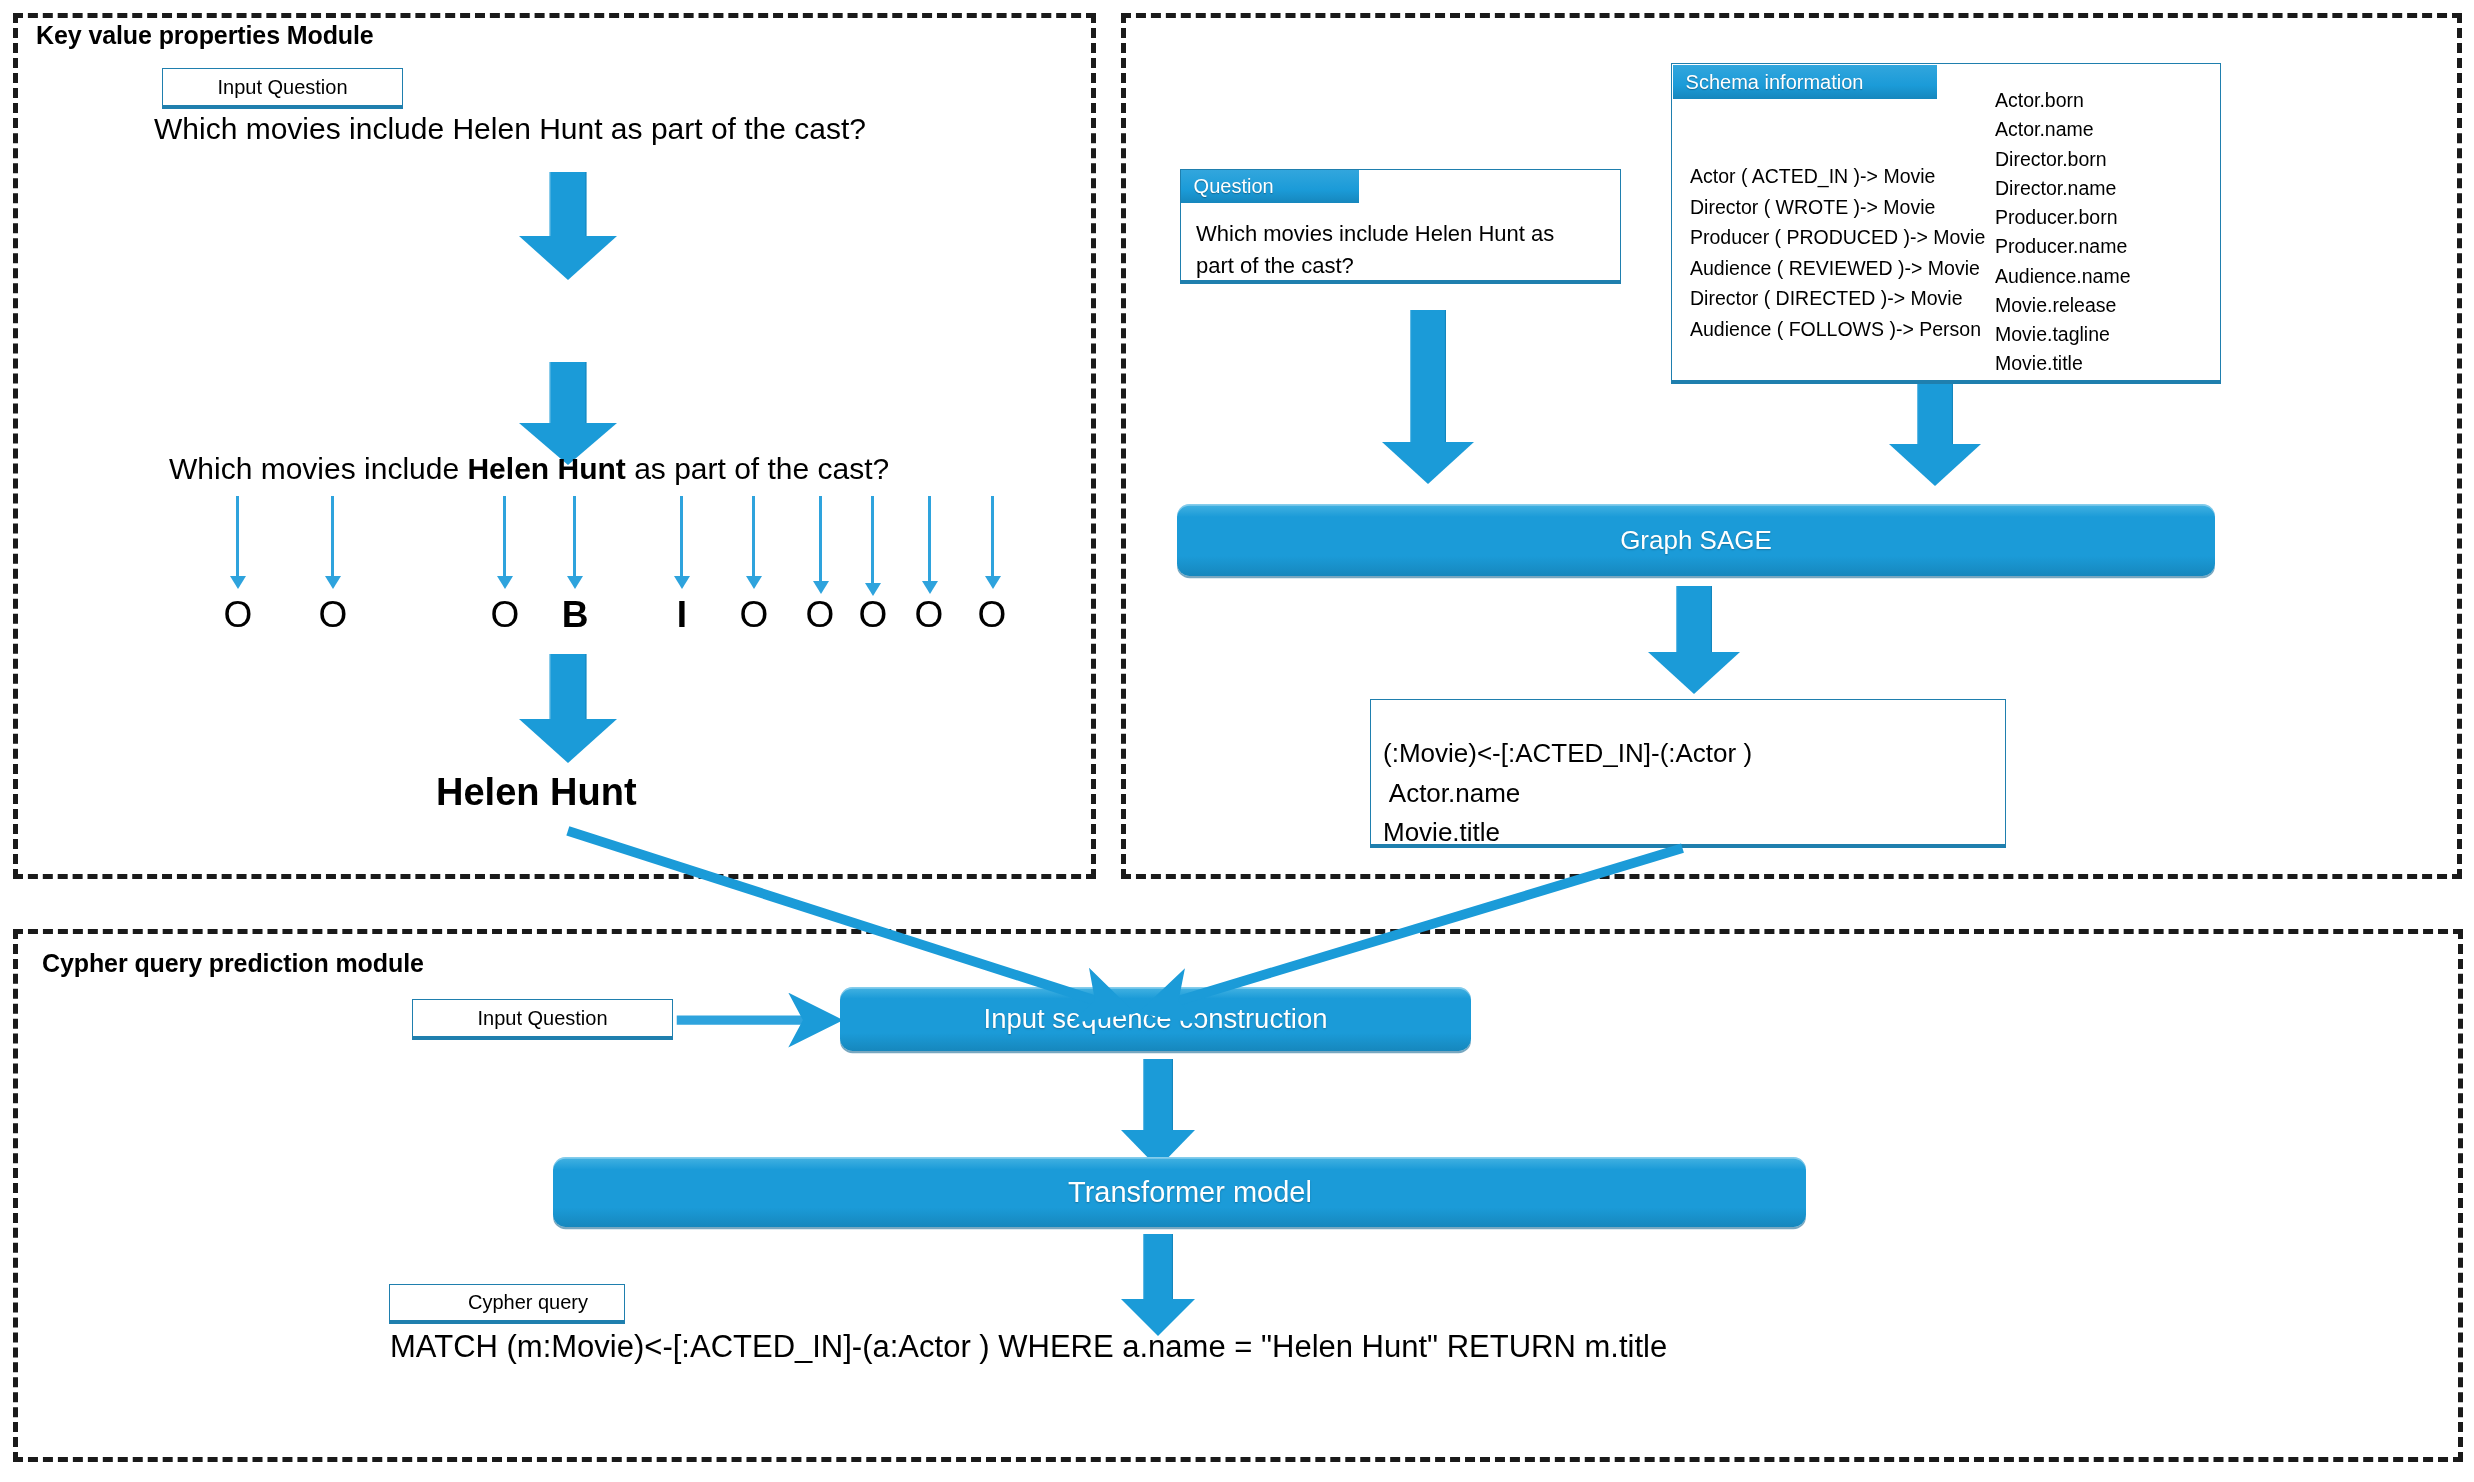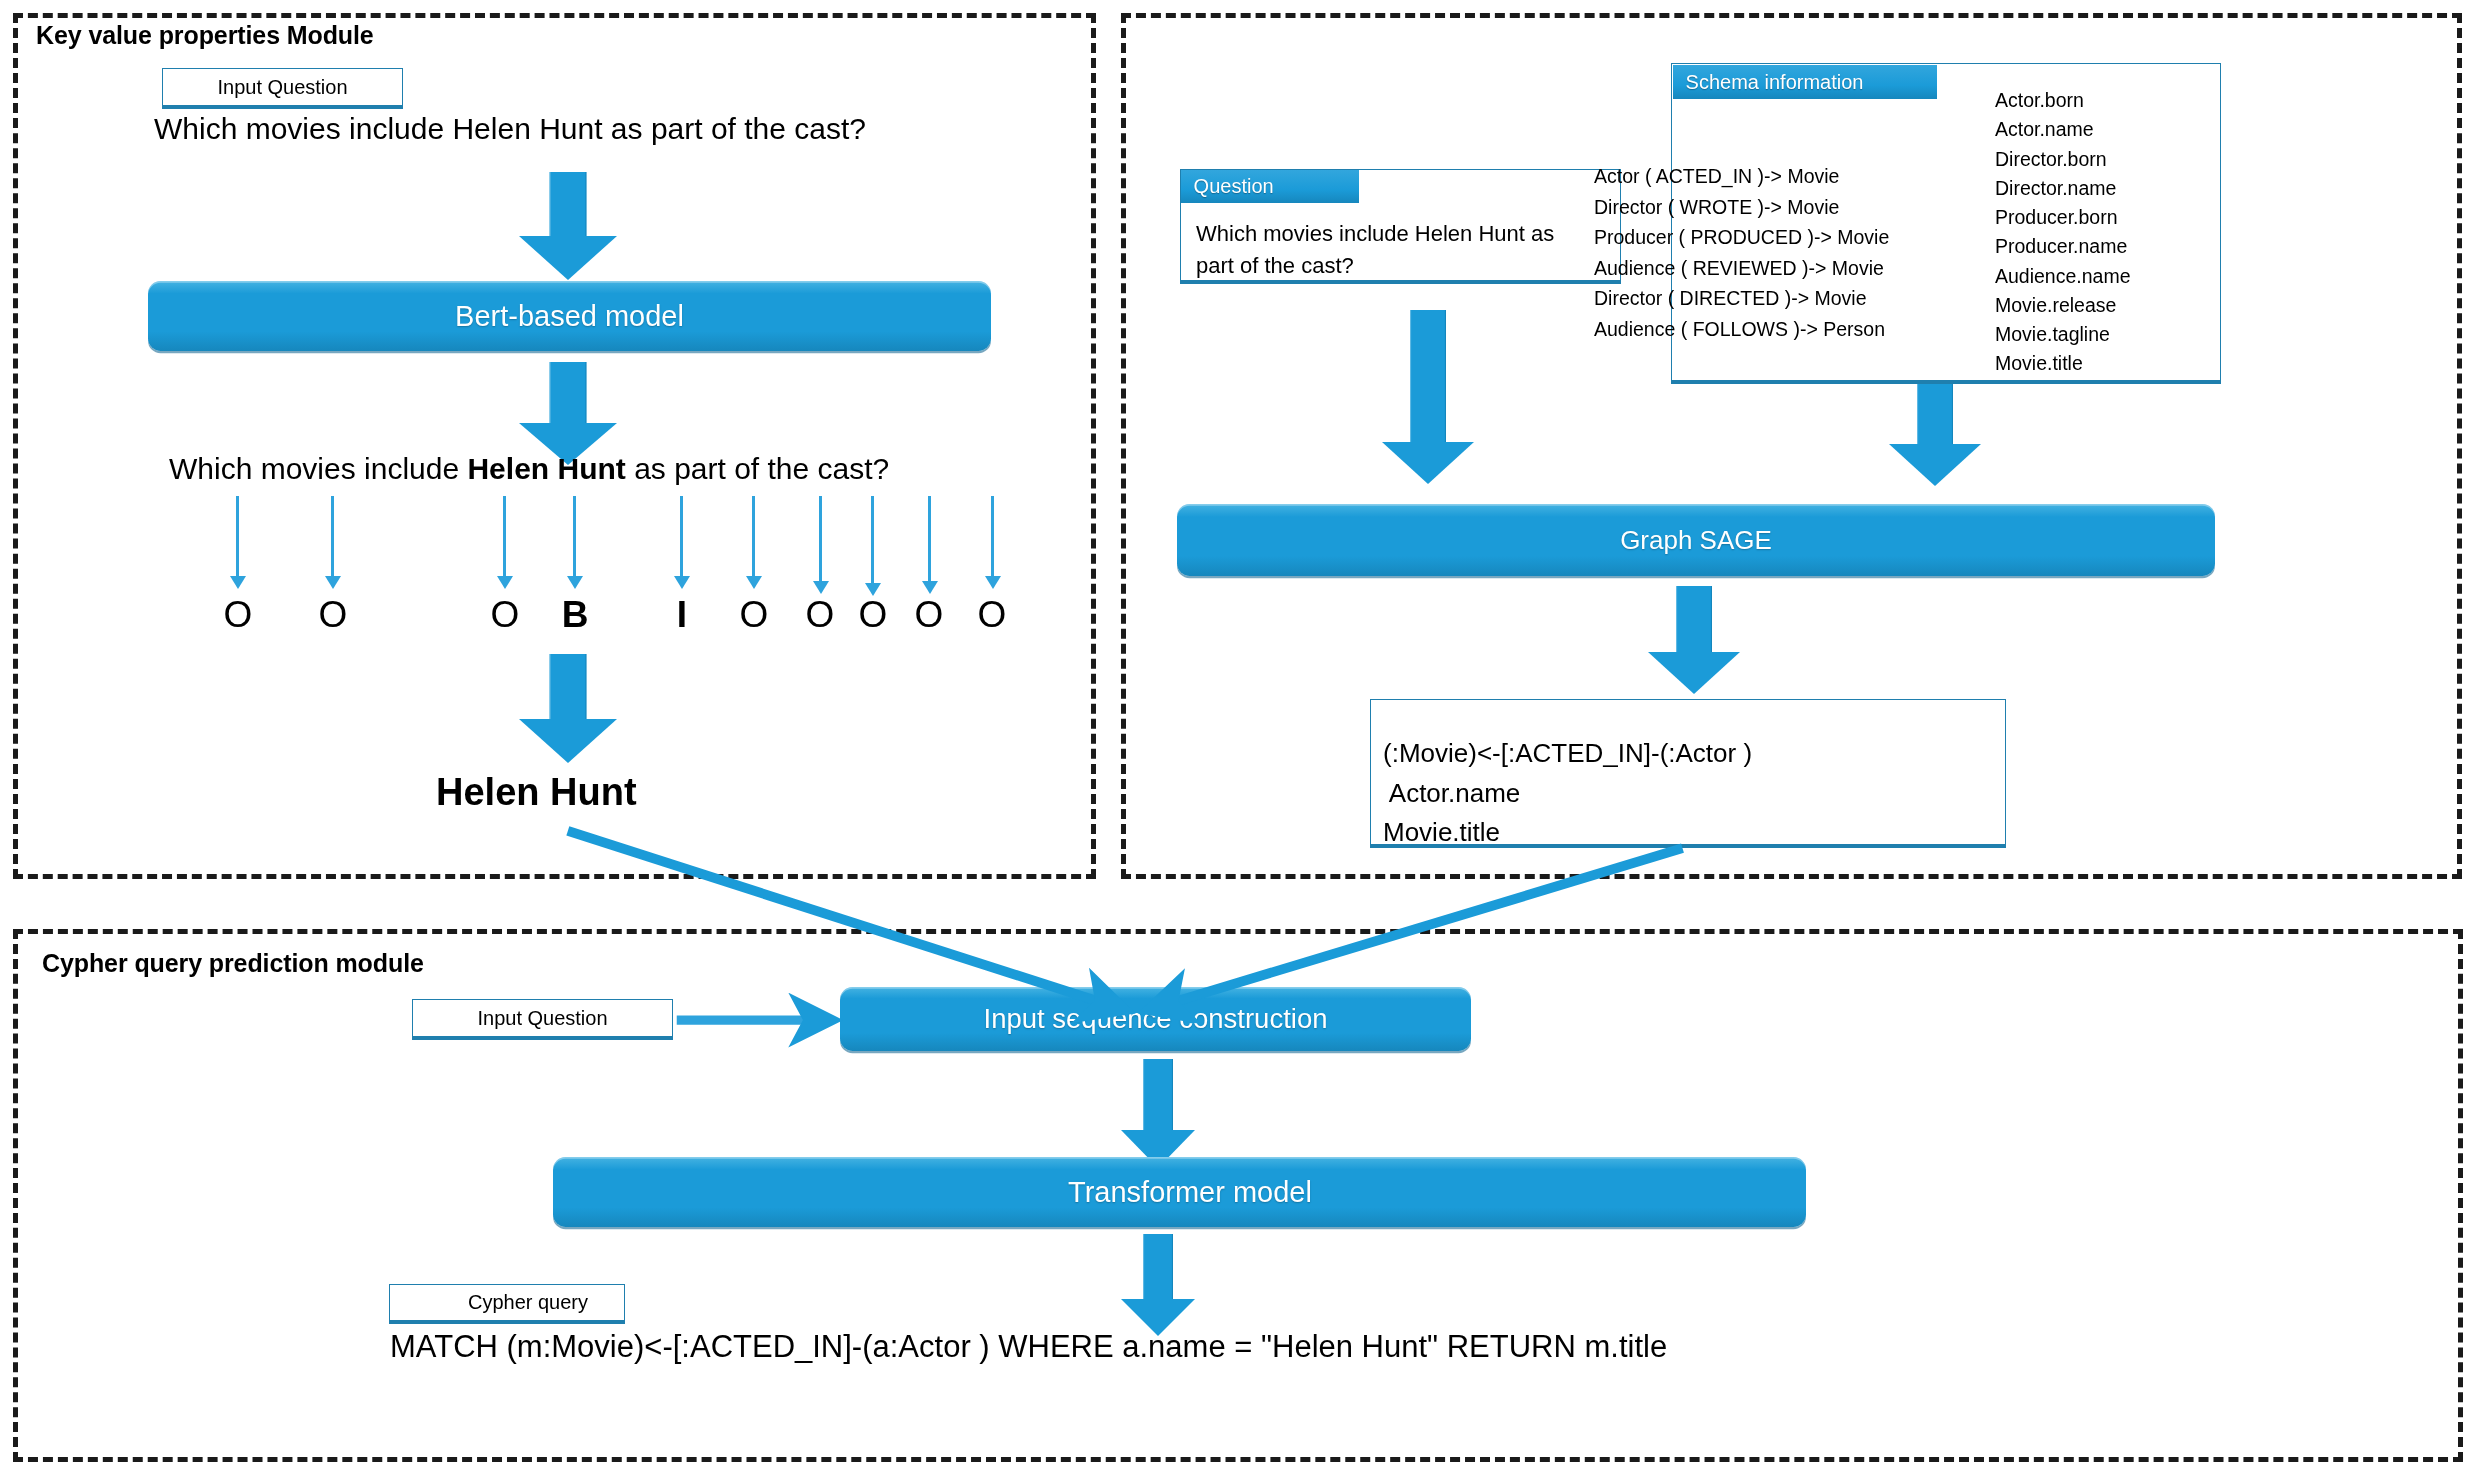--- a/index.html
+++ b/index.html
@@ -99,21 +99,20 @@
 
   <div class="chip" style="left:162px;top:68px;width:241px;height:41px;">Input Question</div>
 
   <div class="txt" style="left:154px;top:112px;font-size:30px;">Which movies include Helen Hunt as part of the cast?</div>
 
   <div class="barrow" style="left:519px;top:172px;width:97px;height:108px;">
     <div class="shaft" style="top:0;width:37px;height:68px;"></div>
     <div class="head" style="top:64px;border-left:49px solid transparent;border-right:49px solid transparent;border-top:44px solid #1b9bd8;"></div>
   </div>
 
-  <div class="proc" style="left:148px;top:281px;width:843px;height:70px;">Bert-based model</div>
 
   <div class="barrow" style="left:519px;top:362px;width:97px;height:103px;">
     <div class="shaft" style="top:0;width:37px;height:64px;"></div>
     <div class="head" style="top:61px;border-left:49px solid transparent;border-right:49px solid transparent;border-top:42px solid #1b9bd8;"></div>
   </div>
 
   <div class="txt" style="left:169px;top:452px;font-size:30px;">
     <span>Which movies include </span><span style="font-weight:700;">Helen Hunt</span><span> as part of the cast?</span>
   </div>
 
@@ -149,21 +148,21 @@
   <div class="module" style="left:1121px;top:12.6px;width:1341px;height:866px;"></div>
 
   <div class="panel" style="left:1180px;top:169px;width:441px;height:115px;"></div>
   <div class="panel-head" style="left:1181px;top:170px;width:178px;height:33px;">Question</div>
   <div class="txt" style="left:1196px;top:218px;font-size:22px;line-height:1.45;white-space:pre-line;">Which movies include Helen Hunt as
 part of the cast?</div>
 
   <div class="panel" style="left:1671px;top:63px;width:550px;height:321px;"></div>
   <div class="panel-head" style="left:1673px;top:65px;width:264px;height:34px;">Schema information</div>
 
-  <div style="position:absolute;left:1594px;top:161px;font-size:19.5px;line-height:1.57;color:#000;">
+  <div style="position:absolute;left:1690px;top:161px;font-size:19.5px;line-height:1.57;color:#000;">
     <div>Actor ( ACTED_IN )-&gt; Movie</div>
     <div>Director ( WROTE )-&gt; Movie</div>
     <div>Producer ( PRODUCED )-&gt; Movie</div>
     <div>Audience ( REVIEWED )-&gt; Movie</div>
     <div>Director ( DIRECTED )-&gt; Movie</div>
     <div>Audience ( FOLLOWS )-&gt; Person</div>
   </div>
 
   <div style="position:absolute;left:1995px;top:86px;font-size:19.5px;line-height:1.5;color:#000;">
     <div>Actor.born</div>

